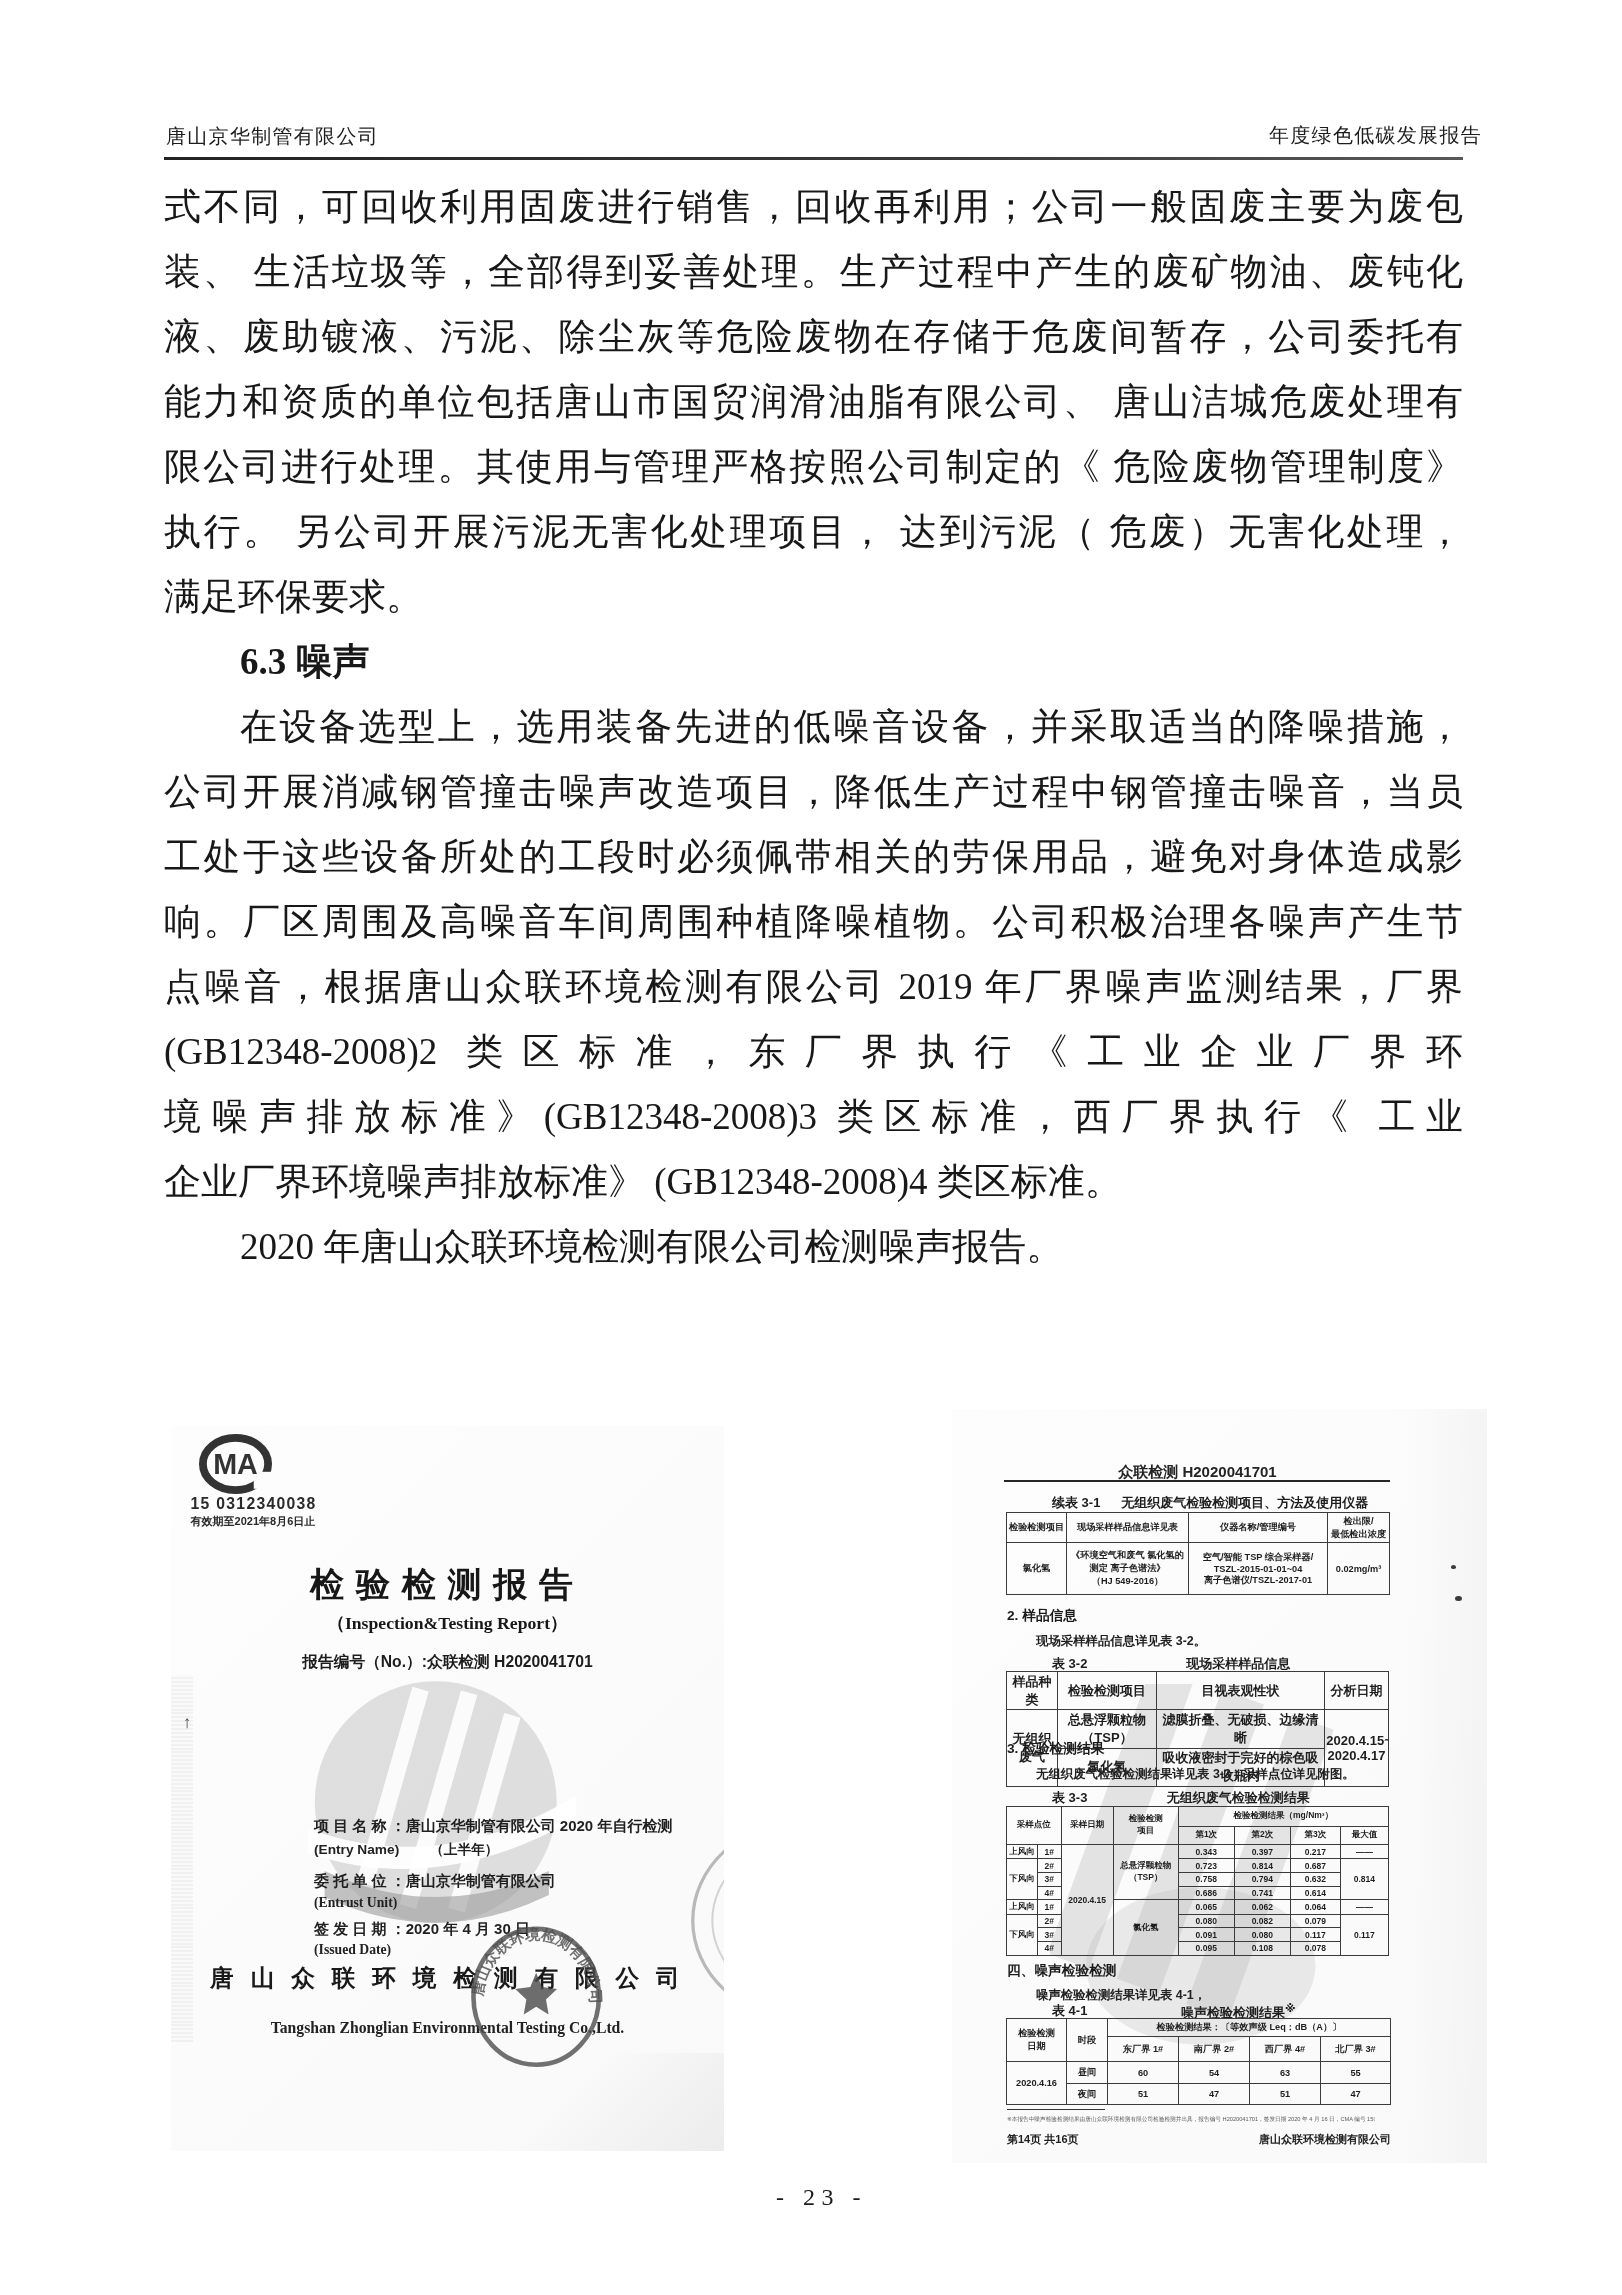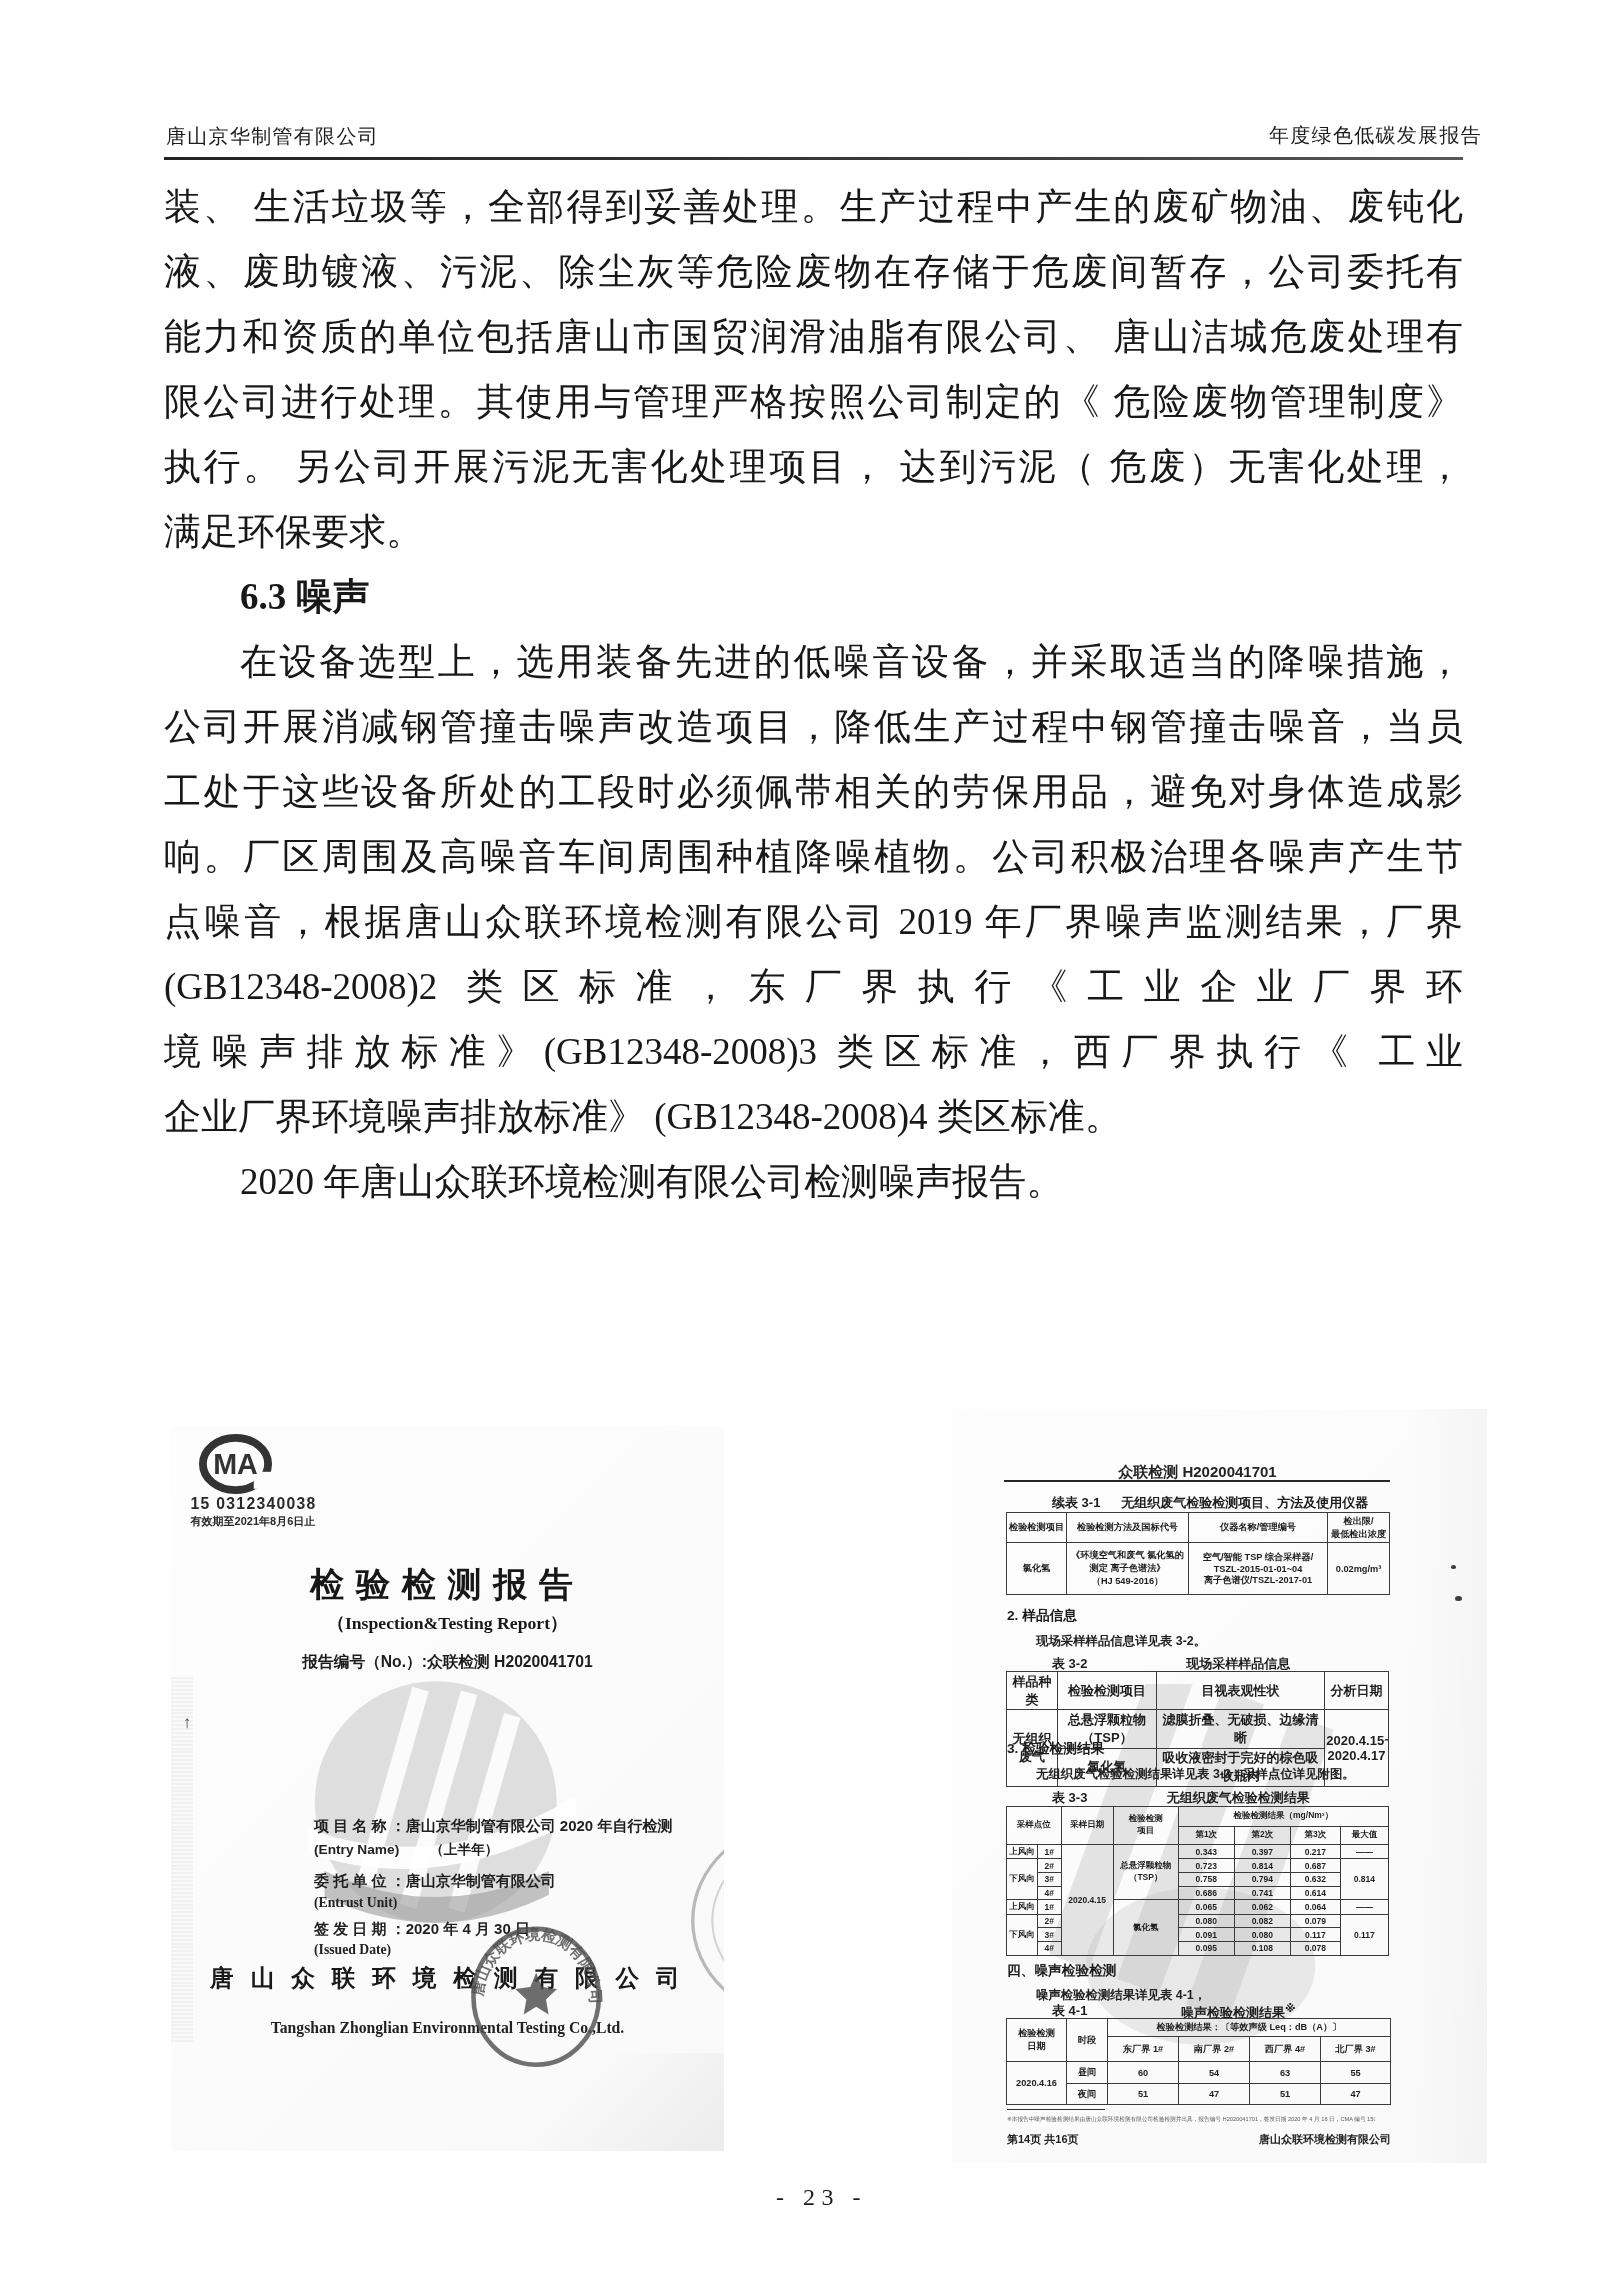--- a/index.html
+++ b/index.html
@@ -78,20 +78,21 @@
 </head>
 <body>
 
 <div class="page">
 
   <div class="hdr-left">唐山京华制管有限公司</div>
   <div class="hdr-right">年度绿色低碳发展报告</div>
   <div class="hdr-rule"></div>
 
   <div class="body-text">
+    <div class="bl j">式不同，可回收利用固废进行销售，回收再利用；公司一般固废主要为废包</div>
     <div class="bl j">装、 生活垃圾等，全部得到妥善处理。生产过程中产生的废矿物油、废钝化</div>
     <div class="bl j">液、废助镀液、污泥、除尘灰等危险废物在存储于危废间暂存，公司委托有</div>
     <div class="bl j">能力和资质的单位包括唐山市国贸润滑油脂有限公司、 唐山洁城危废处理有</div>
     <div class="bl j">限公司进行处理。其使用与管理严格按照公司制定的《 危险废物管理制度》</div>
     <div class="bl j">执行。 另公司开展污泥无害化处理项目， 达到污泥（ 危废）无害化处理，</div>
     <div class="bl">满足环保要求。</div>
     <div class="bl head ind">6.3 噪声</div>
     <div class="bl j ind">在设备选型上，选用装备先进的低噪音设备，并采取适当的降噪措施，</div>
     <div class="bl j">公司开展消减钢管撞击噪声改造项目，降低生产过程中钢管撞击噪音，当员</div>
     <div class="bl j">工处于这些设备所处的工段时必须佩带相关的劳保用品，避免对身体造成影</div>
@@ -189,21 +190,21 @@
     <table class="t t31">
       <colgroup>
           <col style="width:60px">
           <col style="width:122px">
           <col style="width:139px">
           <col style="width:62px">
         </colgroup>
       <tbody>
           <tr>
         <th>检验检测项目</th>
-        <th>检验检测方法及国标代号</th>
+        <th>现场采样样品信息详见表</th>
         <th>仪器名称/管理编号</th>
         <th class="pre">检出限/
 最低检出浓度</th>
       </tr>
       <tr>
         <td>氯化氢</td>
         <td class="pre">《环境空气和废气 氯化氢的
 测定 离子色谱法》
 （HJ 549-2016）</td>
         <td class="pre">空气/智能 TSP 综合采样器/

